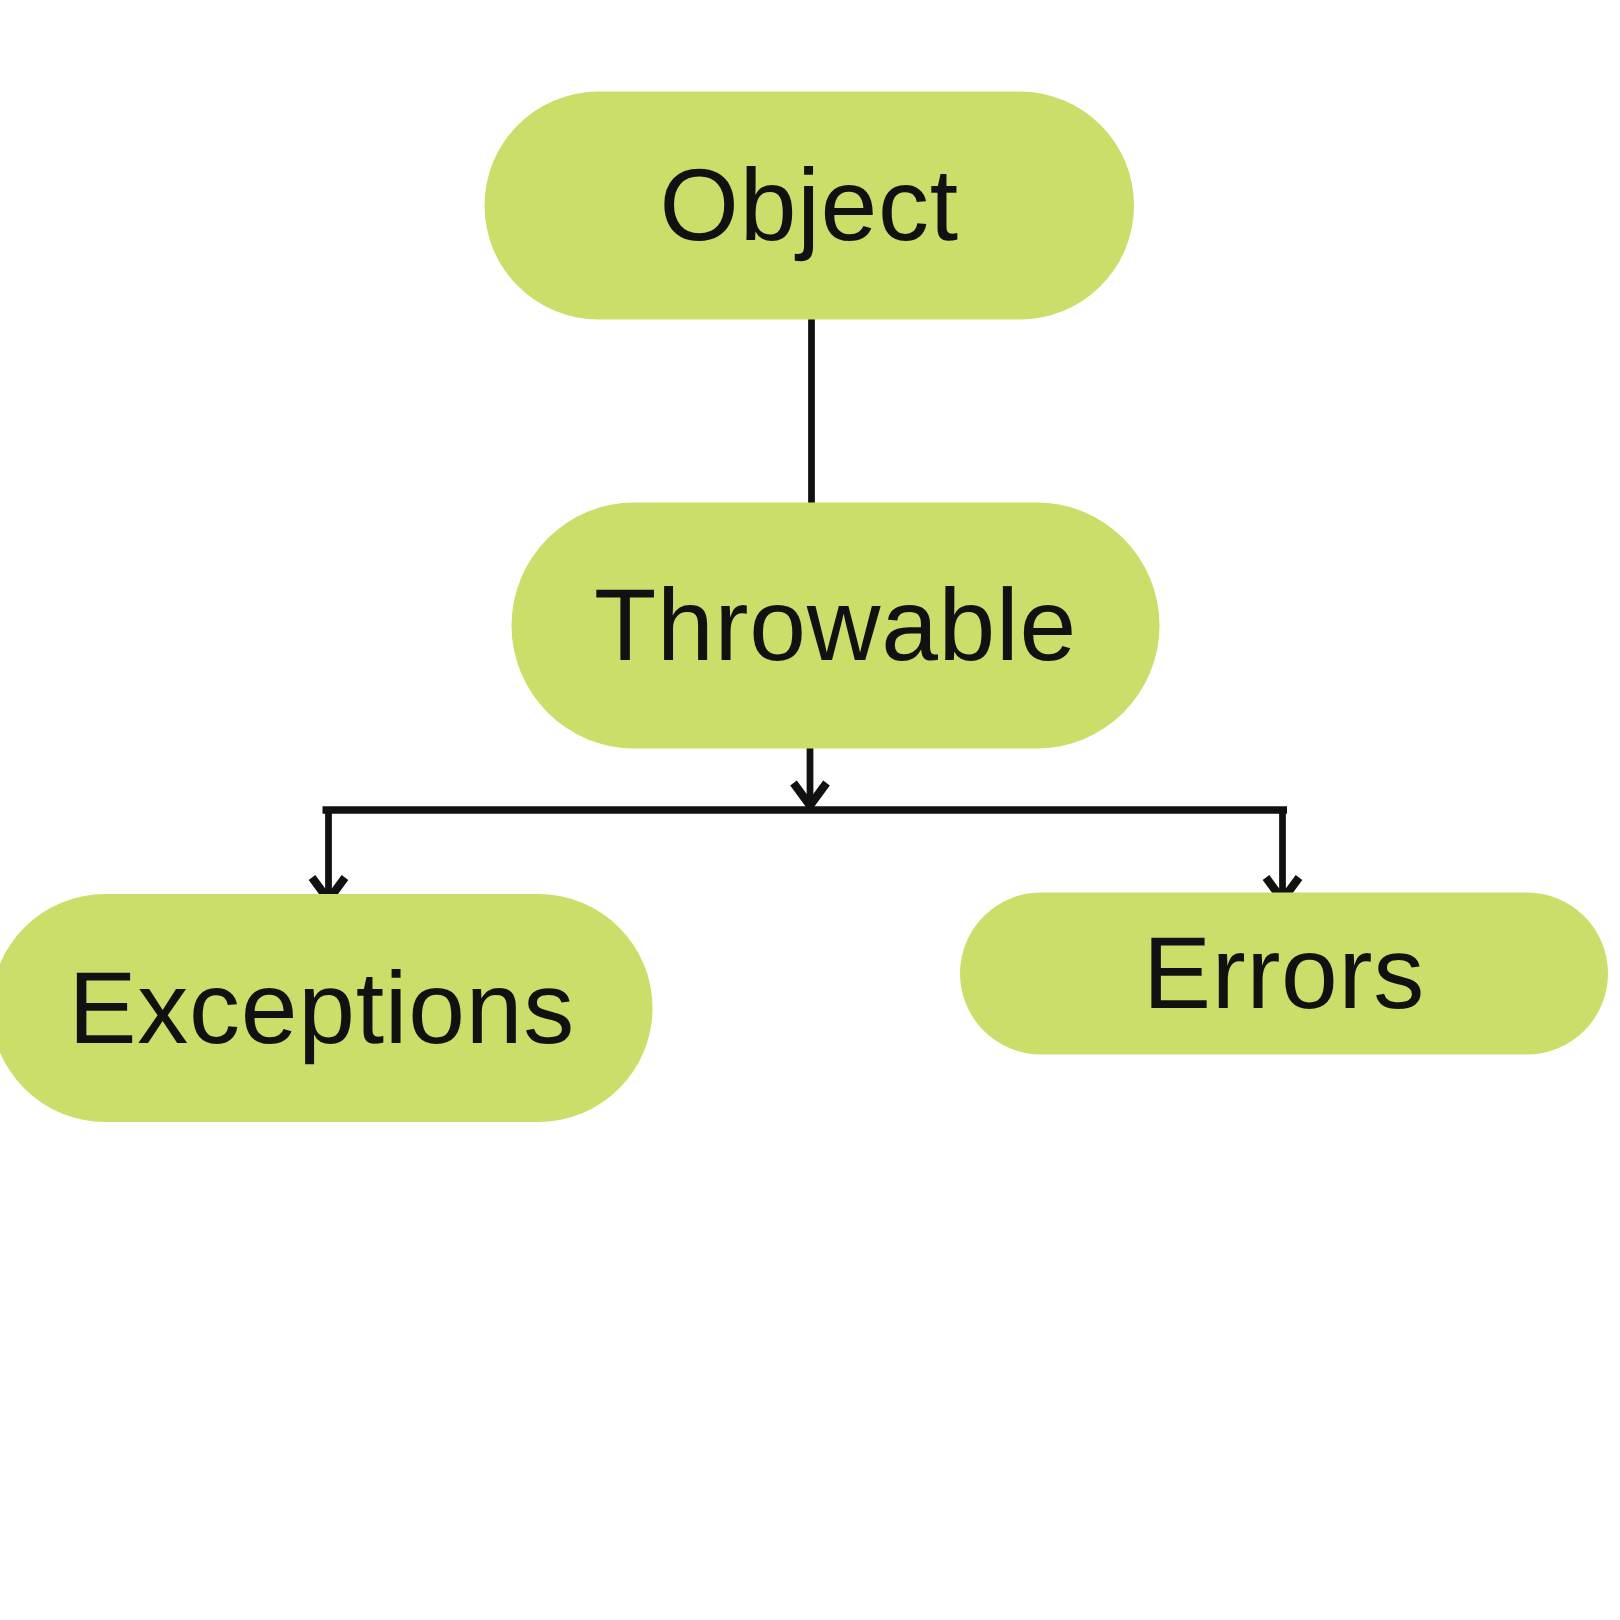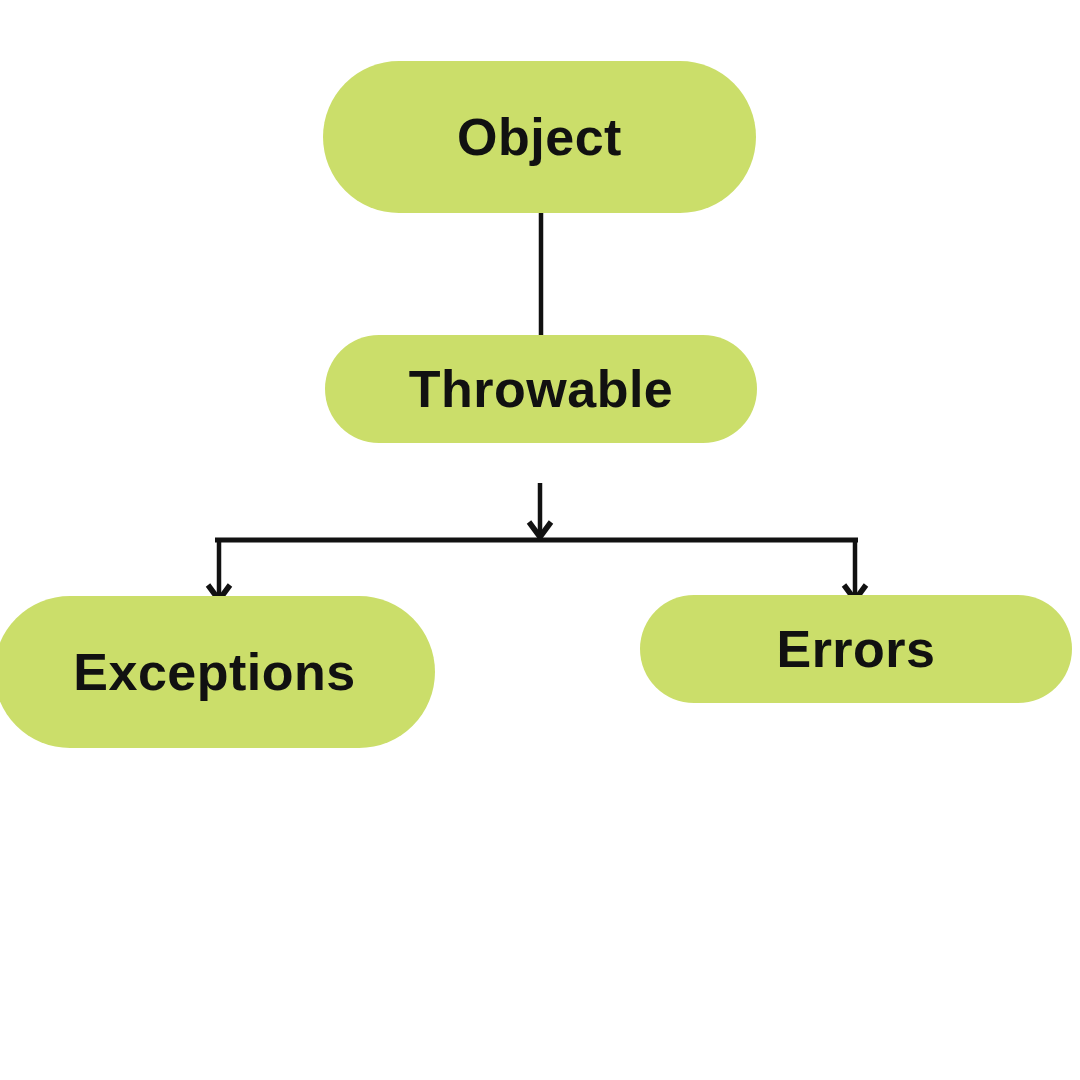--- a/index.html
+++ b/index.html
@@ -26,27 +26,27 @@
   .pill {
     position: absolute;
     background: var(--node-fill, #cbde6a);
     border-radius: 999px;
     display: flex;
     align-items: center;
     justify-content: center;
   }
   .pill span {
     color: var(--text-color, #111111);
-    font-size: 52px;
-    font-weight: 700;
+    font-size: 68px;
+    font-weight: 400;
     letter-spacing: 0.5px;
     white-space: nowrap;
   }
   .node-object     { left: 323px; top:  61px; width: 433px; height: 152px; }
-  .node-throwable  { left: 325px; top: 335px; width: 432px; height: 108px; }
+  .node-throwable  { left: 341px; top: 335px; width: 432px; height: 164px; }
   .node-exceptions { left:  -6px; top: 596px; width: 441px; height: 152px; }
   .node-errors     { left: 640px; top: 595px; width: 432px; height: 108px; }
   .edge {
     stroke: var(--connector-color, #111111);
     fill: none;
   }
 </style>
 </head>
 <body>
 

